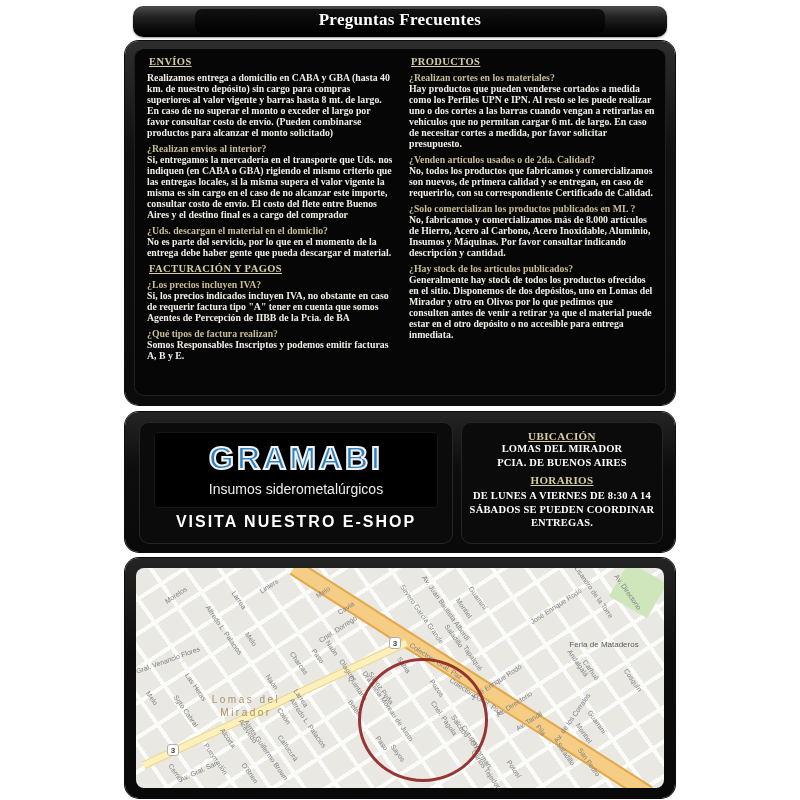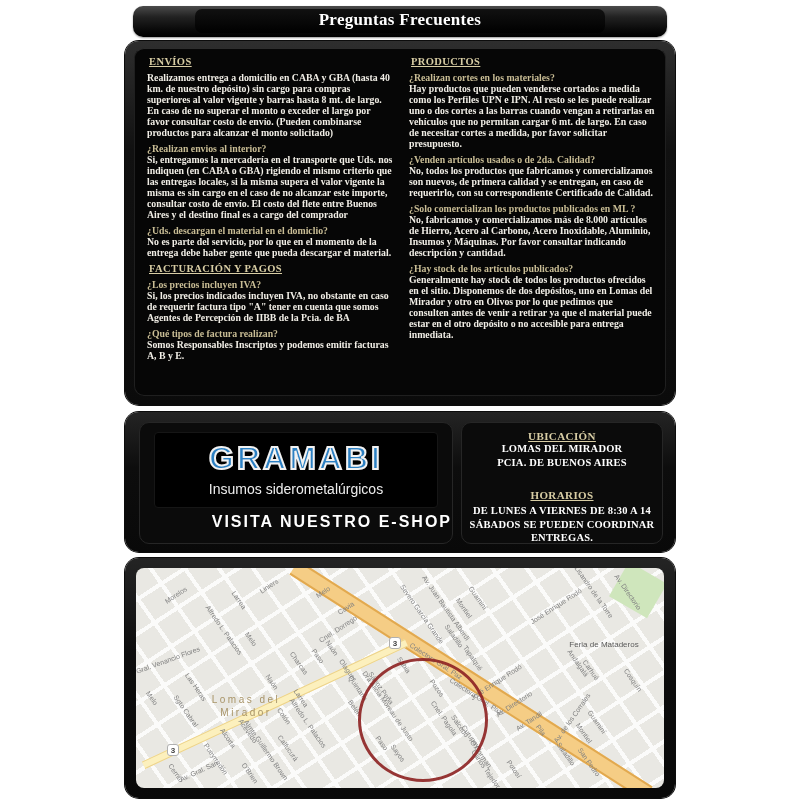--- a/index.html
+++ b/index.html
@@ -24,26 +24,26 @@
   .faq-a{color:#f1eee6;font-weight:bold;font-size:9.8px;line-height:11px;}
 
   
   .brand-band{position:absolute;left:125px;top:412px;width:550px;height:140px;border-radius:14px;
     background:linear-gradient(180deg,#242424,#0d0d0d 40%,#090909);box-shadow:0 0 0 1px #0c0c0c;}
   .brand-left{position:absolute;left:14px;top:10px;width:312px;height:120px;background:#0b0b0b;border:1px solid #262626;border-radius:10px;text-align:center;}
   .logo-box{margin:9px auto 3px;width:282px;height:74px;background:#000;border:1px solid #161616;border-radius:4px;overflow:hidden;}
   .logo-text{font-family:"Liberation Sans","DejaVu Sans",sans-serif;font-weight:bold;font-size:32px;line-height:50px;
     color:#2c80c3;-webkit-text-stroke:2px #f2f2f2;letter-spacing:3px;}
   .logo-tagline{font-family:"Liberation Sans","DejaVu Sans",sans-serif;color:#ededed;font-size:14px;line-height:16px;margin-top:-2px;}
-  .brand-cta{font-family:"Liberation Sans","DejaVu Sans",sans-serif;color:#fff;font-weight:bold;font-size:16px;letter-spacing:2px;margin-top:5px;text-align:right;}
+  .brand-cta{font-family:"Liberation Sans","DejaVu Sans",sans-serif;color:#fff;font-weight:bold;font-size:16px;letter-spacing:2px;margin-top:5px;}
   .brand-right{position:absolute;right:12px;top:10px;width:200px;height:120px;background:#0b0b0b;border:1px solid #262626;border-radius:10px;
     text-align:center;color:#fff;font-weight:bold;}
   .info-title{color:#d8cda4;font-size:11px;text-decoration:underline;letter-spacing:.4px;margin-top:7px;}
   .info-line{font-size:10.5px;line-height:13.5px;letter-spacing:.2px;}
-  .info-title.mt{margin-top:20px;margin-bottom:3px;}
+  .info-title.mt{margin-top:5px;margin-bottom:3px;}
 
   
   .map-band{position:absolute;left:125px;top:558px;width:550px;height:240px;border-radius:14px;
     background:linear-gradient(180deg,#242424,#0d0d0d 40%,#090909);box-shadow:0 0 0 1px #0c0c0c;}
   .map{position:absolute;left:11px;top:10px;width:528px;height:220px;border-radius:8px;overflow:hidden;
     background-color:#e9e8e3;
     background-image:
       repeating-linear-gradient(55deg, rgba(0,0,0,0) 0px, rgba(0,0,0,0) 24px, #fbfbfa 24px, #fbfbfa 28px),
       repeating-linear-gradient(147deg, rgba(0,0,0,0) 0px, rgba(0,0,0,0) 25px, #fbfbfa 25px, #fbfbfa 29px);}
   .park{position:absolute;left:480px;top:2px;width:44px;height:40px;background:#cfe6bc;transform:rotate(30deg);z-index:1;}

